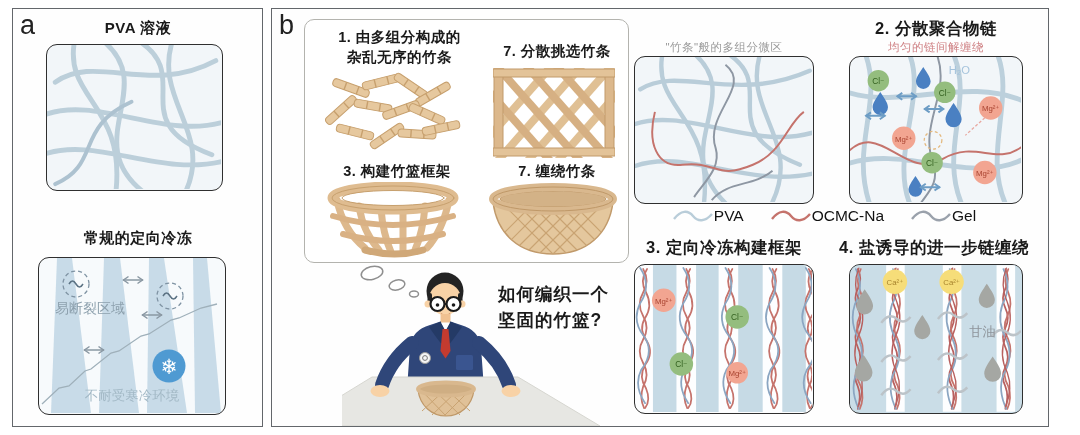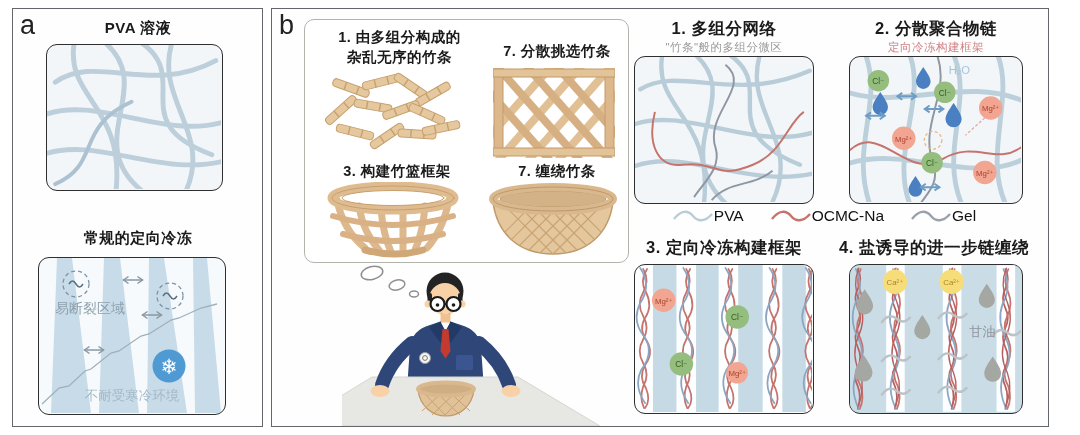--- a/index.html
+++ b/index.html
@@ -258,42 +258,45 @@
           <line x1="102" y1="157" x2="126" y2="133"></line>
             <line x1="104" y1="130" x2="128" y2="152"></line>
           <line x1="92" y1="131" x2="118" y2="156"></line>
             <line x1="80" y1="132" x2="104" y2="157"></line>
         </g>
         <ellipse cx="104" cy="130" rx="28" ry="6.5" fill="#cfae83" stroke="#b08a5c" stroke-width="1"></ellipse>
         <ellipse cx="104" cy="130" rx="28" ry="6.5" fill="none" stroke="#d9b88e" stroke-width="4"></ellipse>
       </g>
     </svg>
 
-
-    <div class="sec-ttl" style="left:362px;top:9px;width:180px;">1. 多组分网络</div>
+    <div class="question" style="left:226px;top:272px;width:185px;">
+      <span>如何编织一个</span><br>
+      <span>坚固的竹篮?</span>
+    </div>
+
     <div class="sec-sub sub-gray" style="left:352px;top:31px;width:200px;">"竹条"般的多组分微区</div>
     <div class="imgbox" style="left:362px;top:47px;width:180px;height:148px;">
       <svg width="177" height="145" viewBox="0 0 180 148">
         <g fill="none" stroke="#b9cdd9" stroke-width="4.5" stroke-linecap="round">
           <path d="M5,33 C45,8 100,48 178,14"></path>
           <path d="M28,-5 C16,55 80,58 70,150"></path>
           <path d="M-5,70 C50,48 120,98 185,76"></path>
           <path d="M58,-5 C115,40 30,93 95,152"></path>
           <path d="M128,-5 C108,55 170,84 140,148"></path>
           <path d="M-5,113 C50,90 115,136 185,118"></path>
           <path d="M92,-5 C150,30 75,73 168,110"></path>
         </g>
         <path d="M92,8 C120,30 70,58 82,93 C88,113 70,128 60,143" fill="none" stroke="#8e97a3" stroke-width="2"></path>
         <path d="M140,116 C120,133 95,126 78,146" fill="none" stroke="#8e97a3" stroke-width="2"></path>
         <path d="M20,56 C12,88 22,113 48,110 C85,106 82,126 120,110 C150,98 155,68 172,56" fill="none" stroke="#c5736c" stroke-width="2"></path>
       </svg>
     </div>
 
     <div class="sec-ttl" style="left:577px;top:9px;width:174px;">2. 分散聚合物链</div>
-    <div class="sec-sub sub-pink" style="left:577px;top:31px;width:174px;">定向冷冻构建框架</div>
+    <div class="sec-sub sub-pink" style="left:577px;top:31px;width:174px;">均匀的链间解缠绕</div>
     <div class="imgbox" style="left:577px;top:47px;width:174px;height:148px;">
       <svg width="171" height="145" viewBox="0 0 175 148">
         <g fill="none" stroke="#bcd0dc" stroke-width="5" stroke-linecap="round">
           <path d="M15,-5 C35,45 0,90 20,150"></path>
           <path d="M60,-5 C80,40 40,100 62,152"></path>
           <path d="M105,-5 C128,45 90,95 115,152"></path>
           <path d="M150,-5 C170,40 135,100 160,152"></path>
           <path d="M-5,35 C50,55 120,18 180,46"></path>
           <path d="M-5,110 C55,88 125,133 180,103"></path>
         </g>

